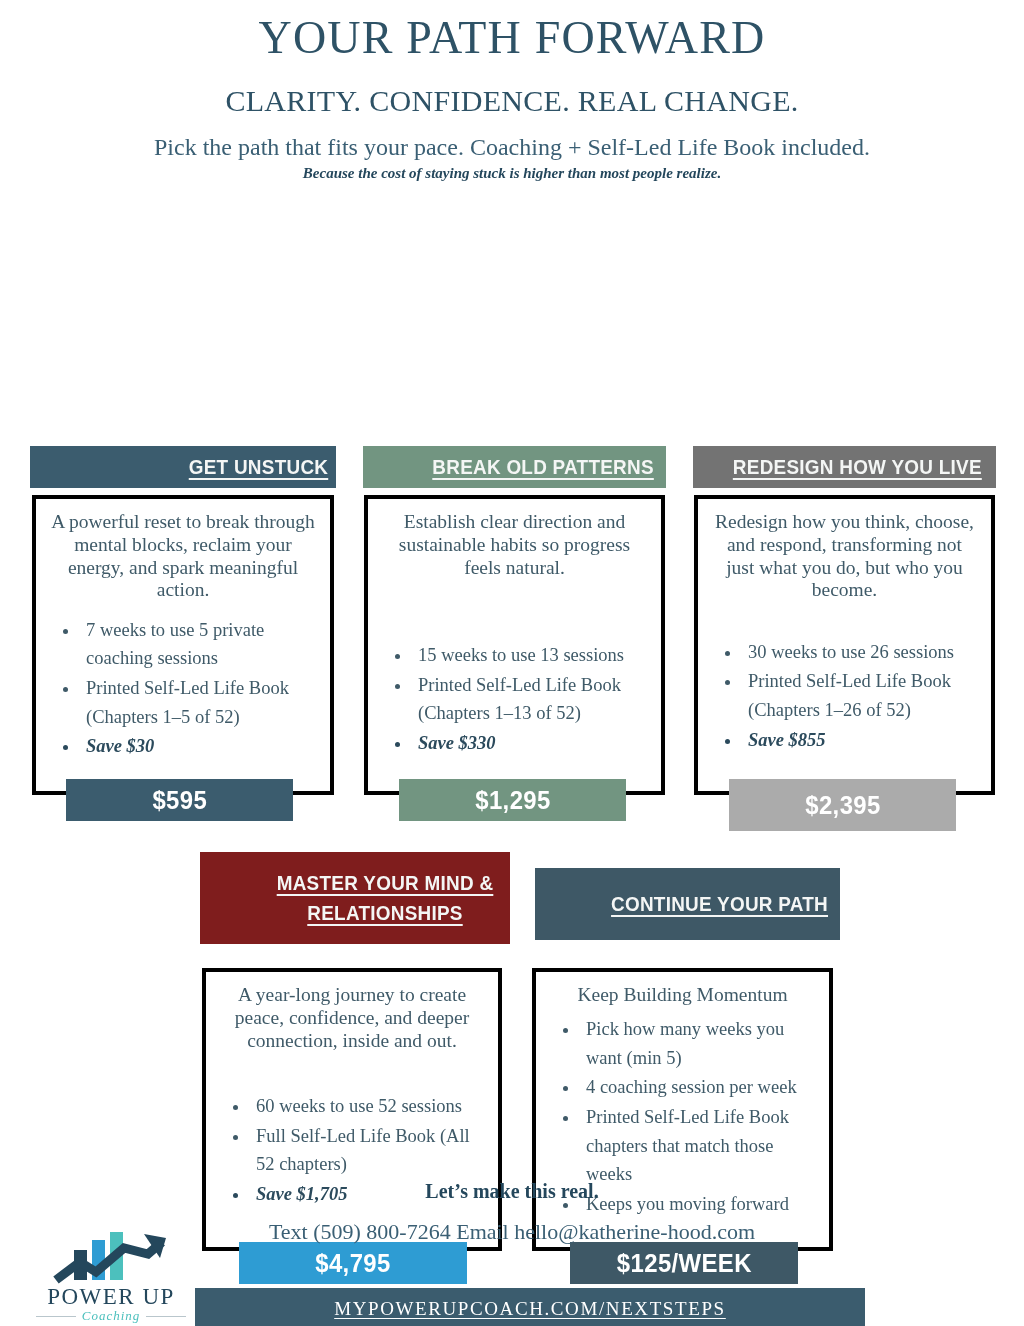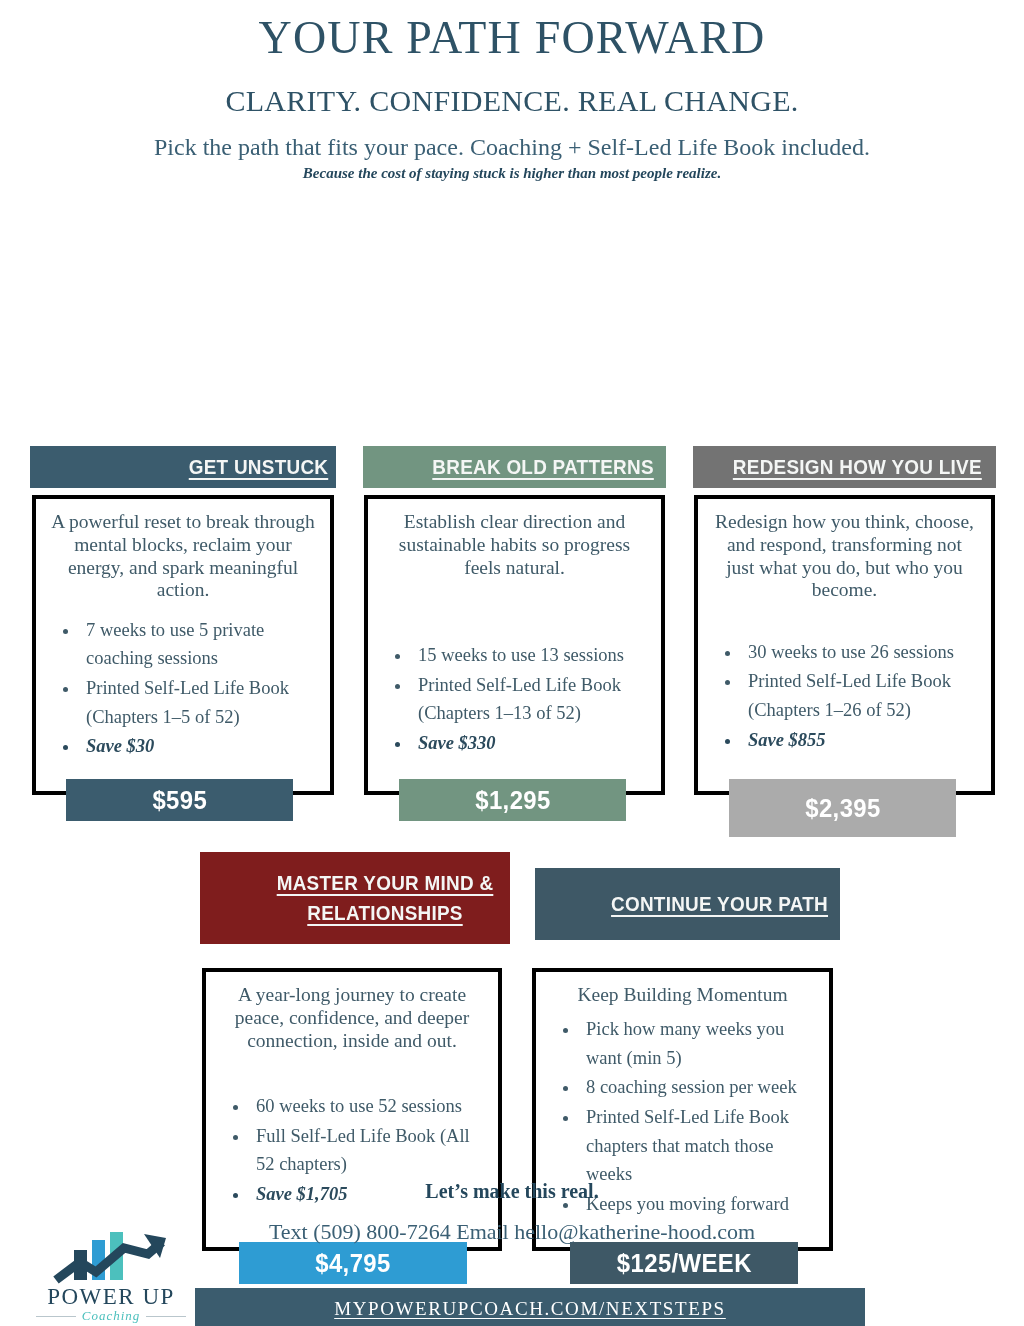--- a/index.html
+++ b/index.html
@@ -254,21 +254,21 @@
     <span>REDESIGN HOW YOU LIVE</span>
   </div>
   <div class="card-body" style="left:694px; top:313px; width:301px; height:300px;">
     <div class="card-desc">Redesign how you think, choose, and respond, transforming not just what you do, but who you become.</div>
     <ul class="card-list" style="margin-top:36px;">
       <li>30 weeks to use 26 sessions</li>
       <li>Printed Self-Led Life Book (Chapters 1–26 of 52)</li>
       <li class="save">Save $855</li>
     </ul>
   </div>
-  <div class="price-banner" style="left:729px; top:597px; width:227px; height:58px; background:#ababab;">
+  <div class="price-banner" style="left:729px; top:597px; width:227px; height:52px; background:#ababab;">
     <span>$2,395</span>
   </div>
 </div>
 
 <div class="card">
   <div class="card-header" style="left:200px; top:670px; width:310px; height:92px; background:#7f1d1d;">
     <span style="max-width:250px;">MASTER YOUR MIND &amp; RELATIONSHIPS</span>
   </div>
   <div class="card-body" style="left:202px; top:786px; width:300px; height:283px;">
     <div class="card-desc">A year-long journey to create peace, confidence, and deeper connection, inside and out.</div>
@@ -284,21 +284,21 @@
 </div>
 
 <div class="card">
   <div class="card-header" style="left:535px; top:686px; width:305px; height:72px; background:#3e5866;">
     <span>CONTINUE YOUR PATH</span>
   </div>
   <div class="card-body" style="left:532px; top:786px; width:301px; height:283px;">
     <div class="card-desc">Keep Building Momentum</div>
     <ul class="card-list" style="margin-top:8px;">
       <li>Pick how many weeks you want (min 5)</li>
-      <li>8 coaching session per week</li>
+      <li>4 coaching session per week</li>
       <li>Printed Self-Led Life Book chapters that match those weeks</li>
       <li>Keeps you moving forward</li>
     </ul>
   </div>
   <div class="price-banner" style="left:570px; top:1060px; width:228px; height:42px; background:#3e5866;">
     <span>$125/WEEK</span>
   </div>
 </div>
 
 <div class="footer-cta">Let’s make this real.</div>

